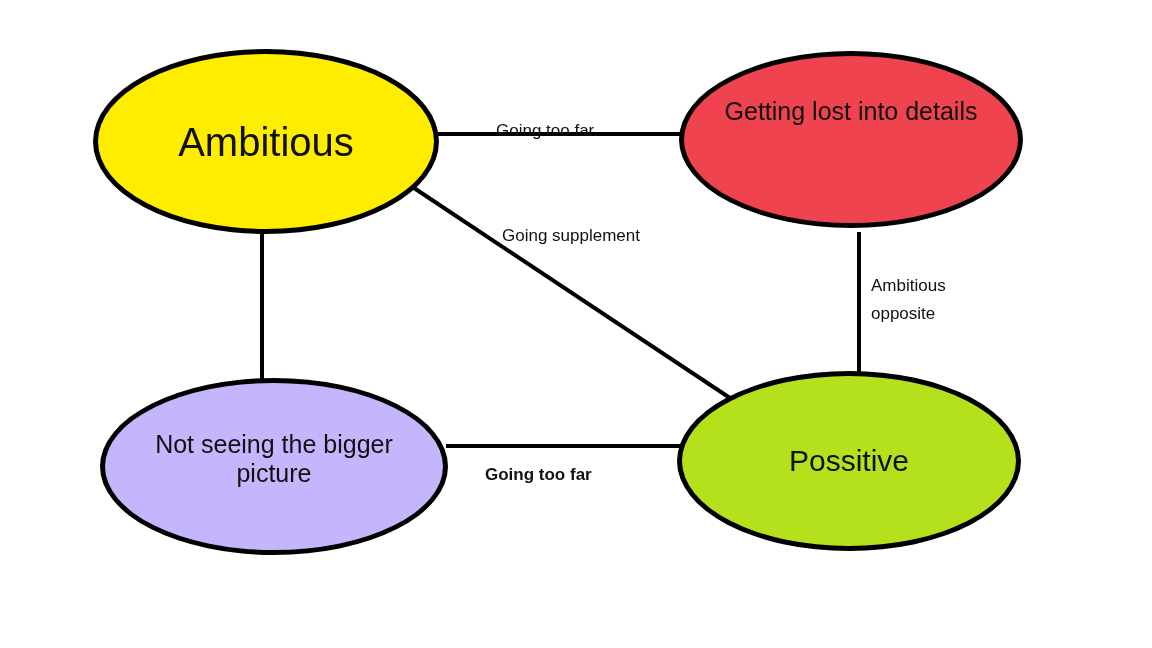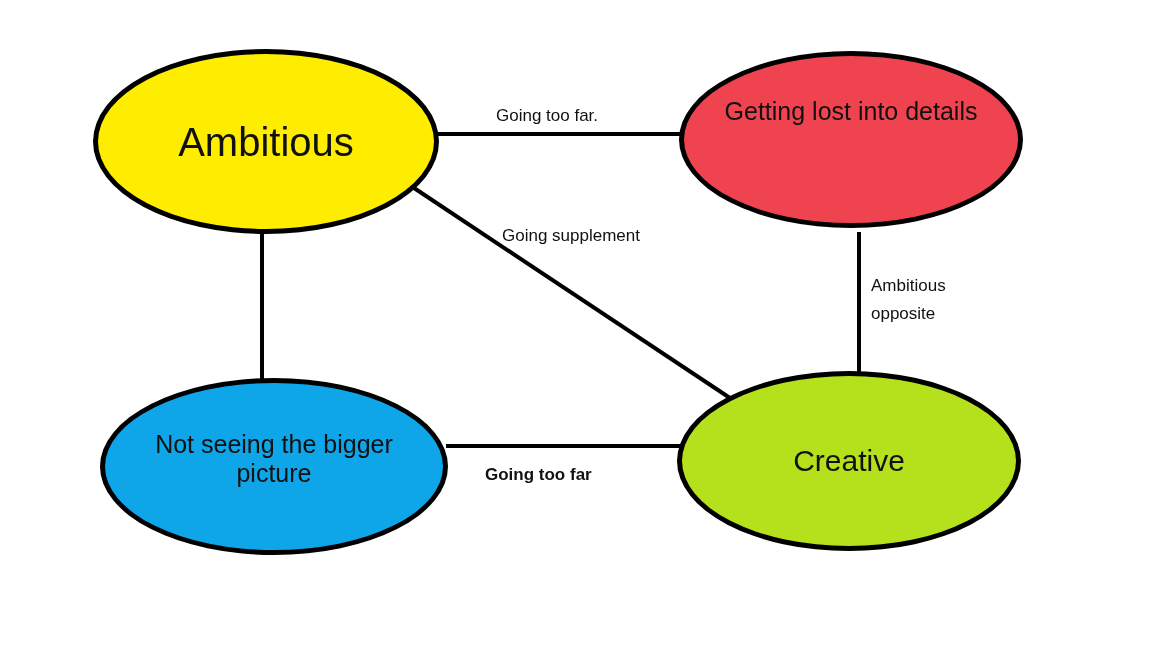--- a/index.html
+++ b/index.html
@@ -63,21 +63,21 @@
   }
   #node-details .node-label {
     font-size: 25px;
     transform: translateY(-28px);
   }
   #node-bigger-picture {
     left: 100px;
     top: 378px;
     width: 348px;
     height: 177px;
-    background: #0ea5e9;
+    background: #c4b5fd;
   }
   #node-bigger-picture .node-label {
     font-size: 25px;
     transform: translateY(-8px);
   }
   #node-creative {
     left: 677px;
     top: 371px;
     width: 344px;
     height: 180px;
@@ -90,21 +90,21 @@
     position: absolute;
     font-family: "Liberation Sans", sans-serif;
     font-size: 17px;
     color: #111111;
     line-height: 1.65;
     white-space: pre-line;
     user-select: none;
   }
   #edge-label-going-too-far-top {
     left: 496px;
-    top: 102px;
+    top: 117px;
   }
   #edge-label-experiences-as-difficult {
     left: 128px;
     top: 251px;
   }
   #edge-label-good-supplement {
     left: 502px;
     top: 222px;
   }
   #edge-label-possitive-opposite {
@@ -136,21 +136,21 @@
 
   <div class="node" id="node-details">
     <span class="node-label">Getting lost into details</span>
   </div>
 
   <div class="node" id="node-bigger-picture">
     <span class="node-label">Not seeing the bigger picture</span>
   </div>
 
   <div class="node" id="node-creative">
-    <span class="node-label">Creative</span>
+    <span class="node-label">Possitive</span>
   </div>
 
   <div class="edge-label" id="edge-label-going-too-far-top">Going too far.</div>
 
 
   <div class="edge-label" id="edge-label-good-supplement">Going supplement</div>
 
   <div class="edge-label" id="edge-label-possitive-opposite">Ambitious
 opposite</div>
 

